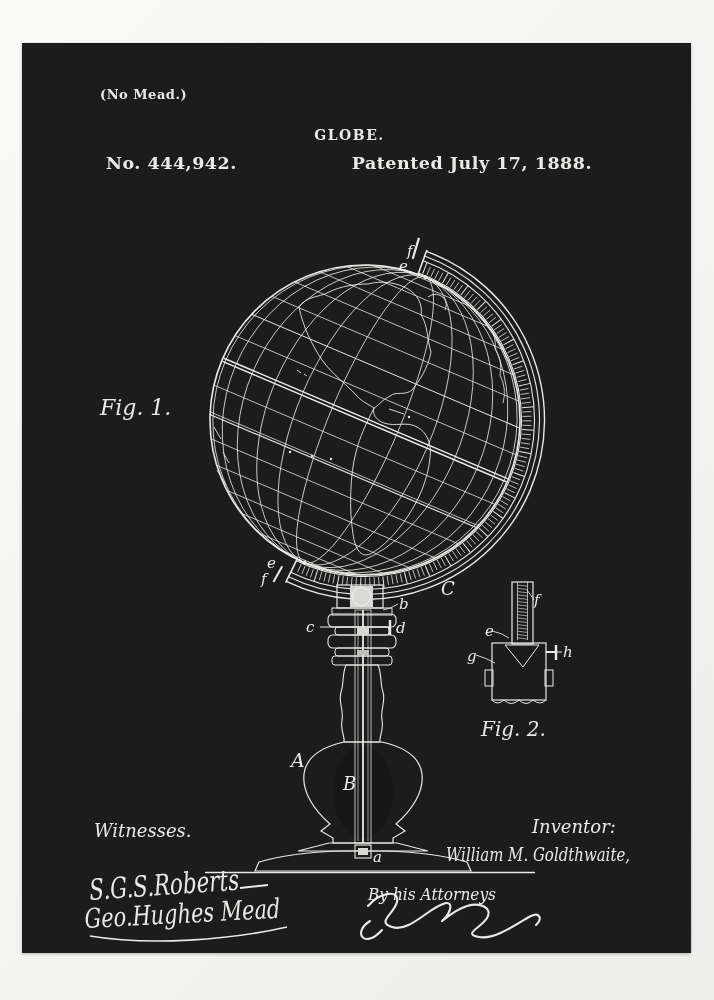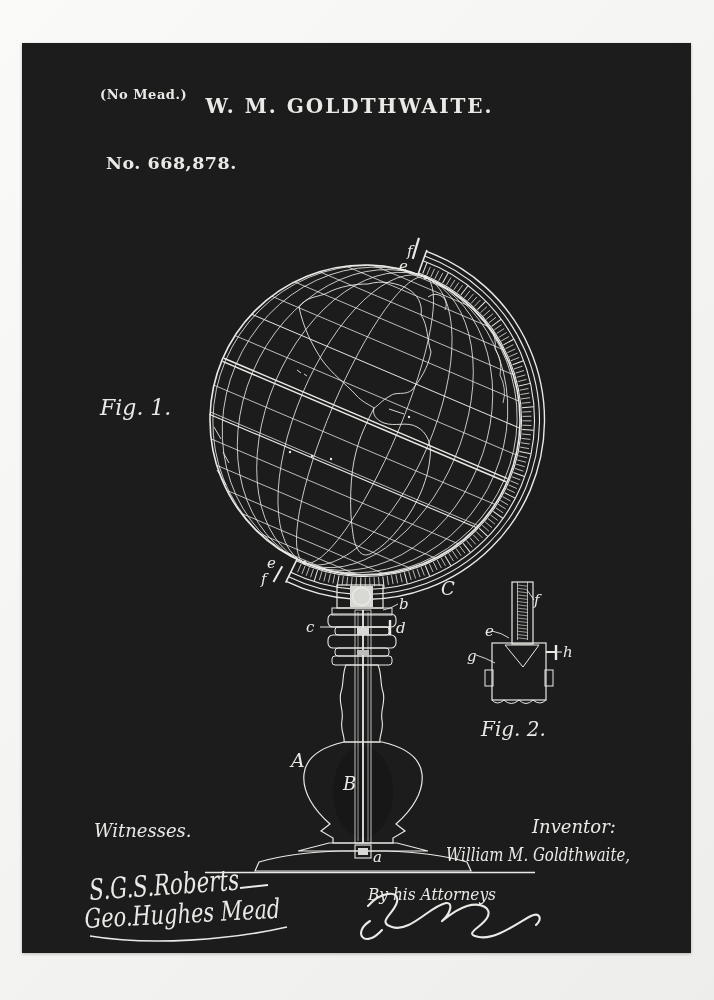--- a/index.html
+++ b/index.html
@@ -308,15 +308,16 @@
       <line x1="240" y1="888" x2="268" y2="885" class="ln" stroke-width="2"></line>
       <text x="85" y="928" class="script" font-size="27" textLength="196" lengthAdjust="spacingAndGlyphs" transform="rotate(-3 85 928)">Geo.Hughes Mead</text>
       <path class="ln" stroke-width="1.6" d="M 90,936 C 150,946 230,940 287,927"></path>
 
       <text x="368" y="900" class="script" font-size="17" textLength="128" lengthAdjust="spacingAndGlyphs">By his Attorneys</text>
       <path class="ln" stroke-width="2.1" stroke-linecap="round" d="M 368,906 C 380,892 400,889 397,902 C 394,914 376,922 392,927 C 410,933 430,906 446,903 C 453,902 451,912 444,919 C 436,927 453,910 467,906 C 481,902 493,908 487,918 C 481,928 462,934 479,937 C 496,940 517,923 531,916 C 539,912 543,918 536,925 M 382,930 C 364,950 352,932 370,921"></path>
     </g>
   </svg>
 
   <div class="hdr no-model">(No Mead.)</div>
-  <div class="hdr main-name">W. M. GOLDTHWAITE.</div>
-  <div class="hdr patent-no">No. 668,878.</div>
+  <div class="hdr globe-word">GLOBE.</div>
+  <div class="hdr patent-no">No. 444,942.</div>
+  <div class="hdr patent-date">Patented July 17, 1888.</div>
 </div>
 
 </body></html>

